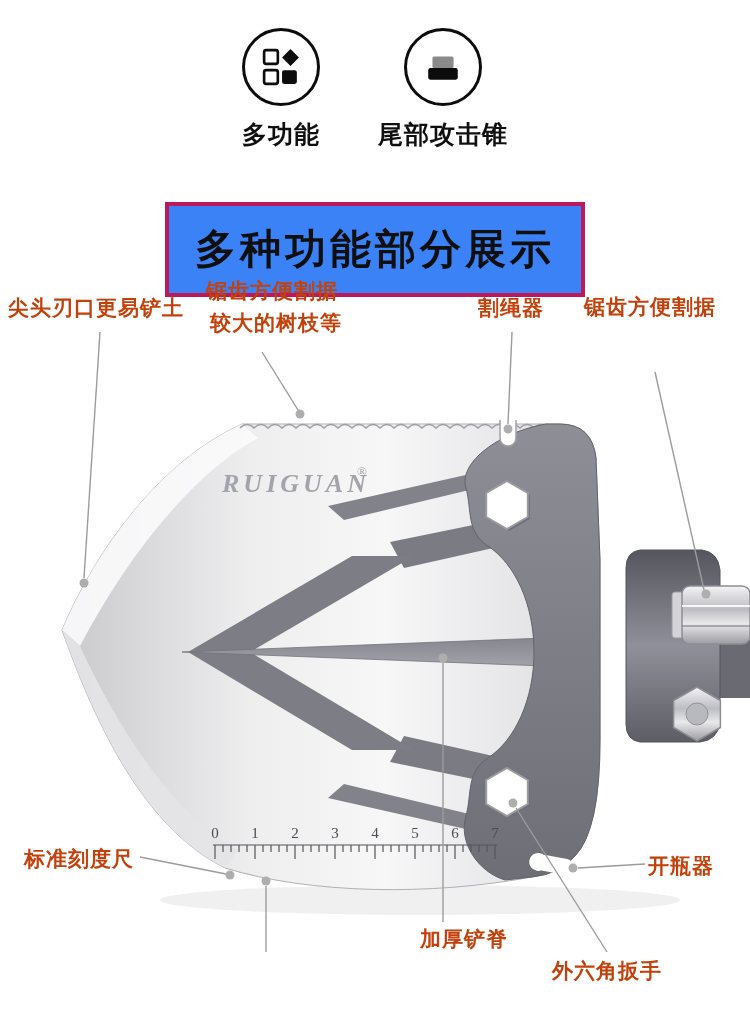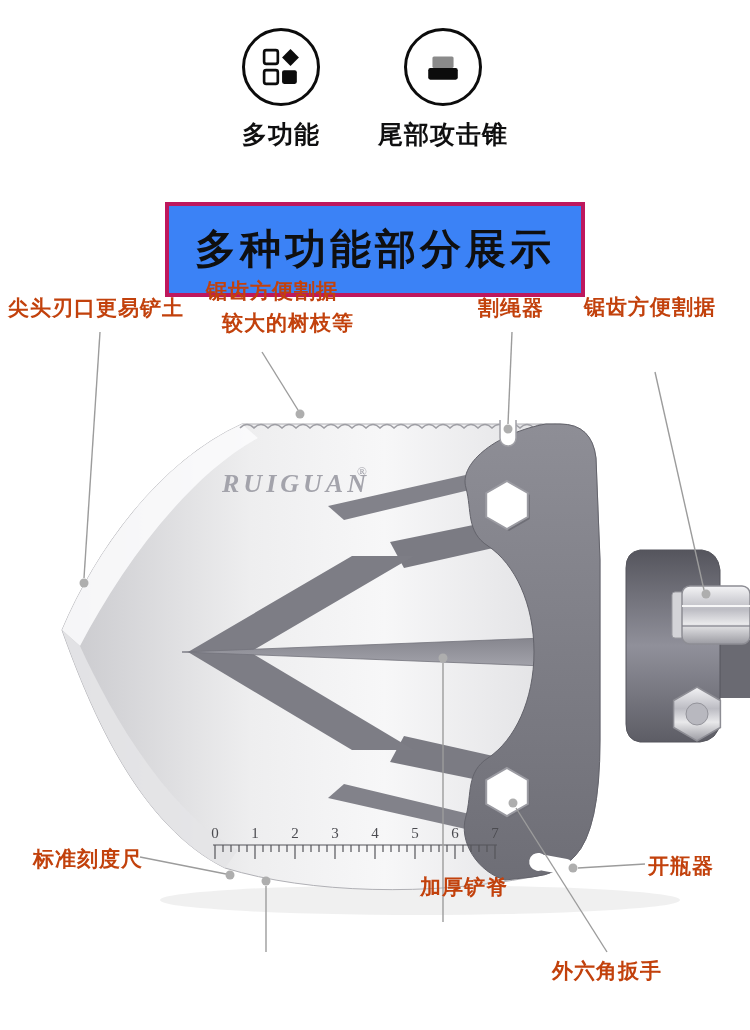--- a/index.html
+++ b/index.html
@@ -176,33 +176,33 @@
       <circle cx="266" cy="881" r="4.5"></circle>
       <circle cx="443" cy="658" r="4.5"></circle>
       <circle cx="513" cy="803" r="4.5"></circle>
     </g>
   </svg>
 
   <div class="lbl" style="left:8px;top:293px;">尖头刃口更易铲土</div>
 
   <div class="lbl" style="left:206px;top:276px;">
     <span class="l2">锯齿方便割据</span>
-    <span class="l2" style="margin-left:16px;">较大的树枝等</span>
+    <span class="l2" style="margin-left:4px;">较大的树枝等</span>
   </div>
 
   <div class="lbl" style="left:478px;top:293px;">割绳器</div>
 
   <div class="lbl" style="left:584px;top:292px;">
     <span class="l2">锯齿方便割据</span>
   </div>
 
-  <div class="lbl" style="left:33px;top:844px;">标准刻度尺</div>
+  <div class="lbl" style="left:24px;top:844px;">标准刻度尺</div>
 
   <div class="lbl" style="left:648px;top:851px;">开瓶器</div>
 
 
-  <div class="lbl" style="left:398px;top:872px;text-align:center;">
+  <div class="lbl" style="left:398px;top:924px;text-align:center;">
     <span class="l2" style="margin-left:22px;">加厚铲脊</span>
   </div>
 
   <div class="lbl" style="left:552px;top:956px;text-align:center;">外六角扳手</div>
 
 </div>
 
 </body></html>

